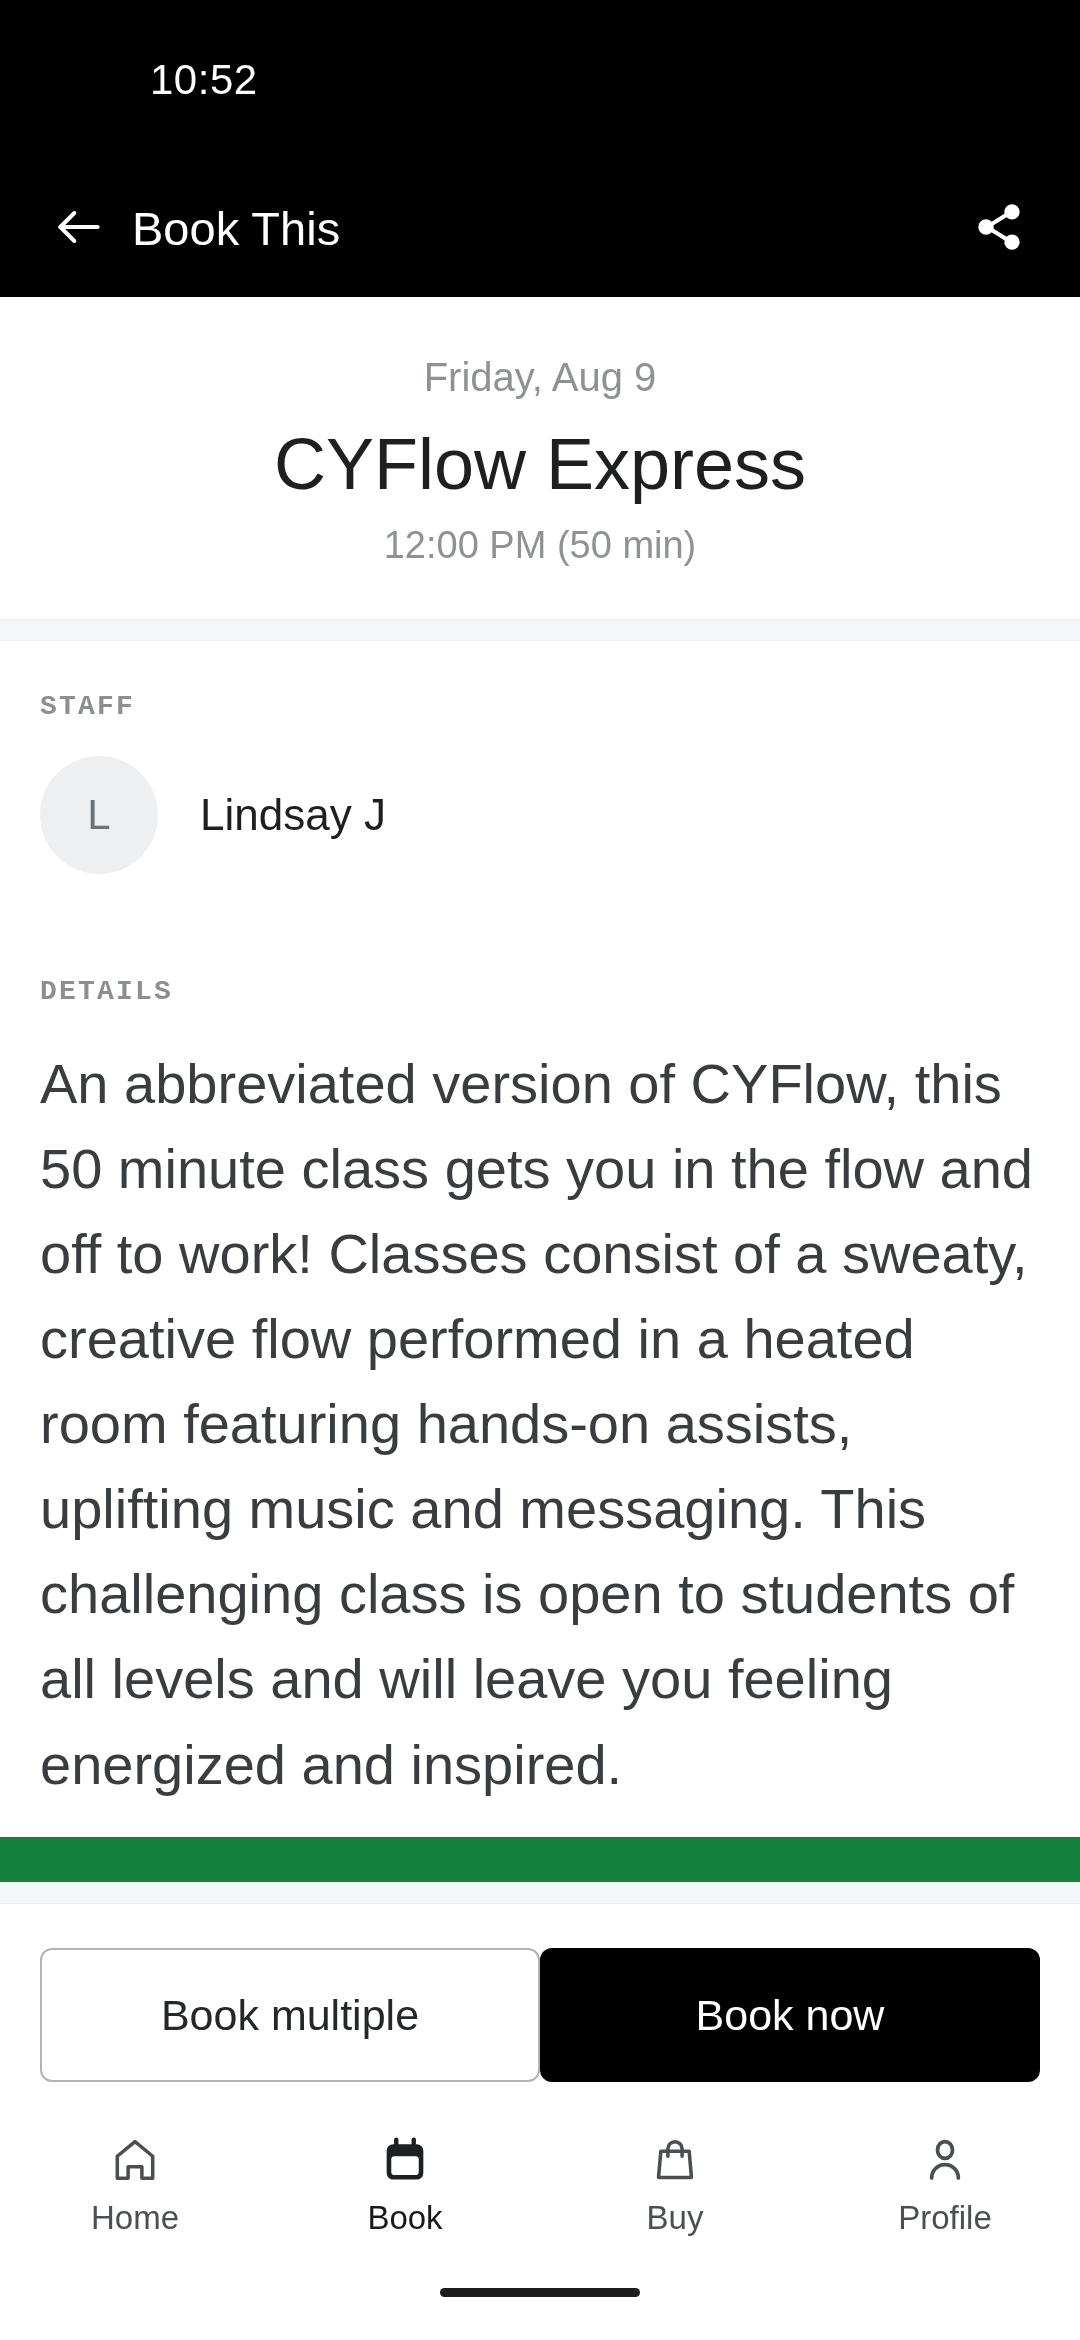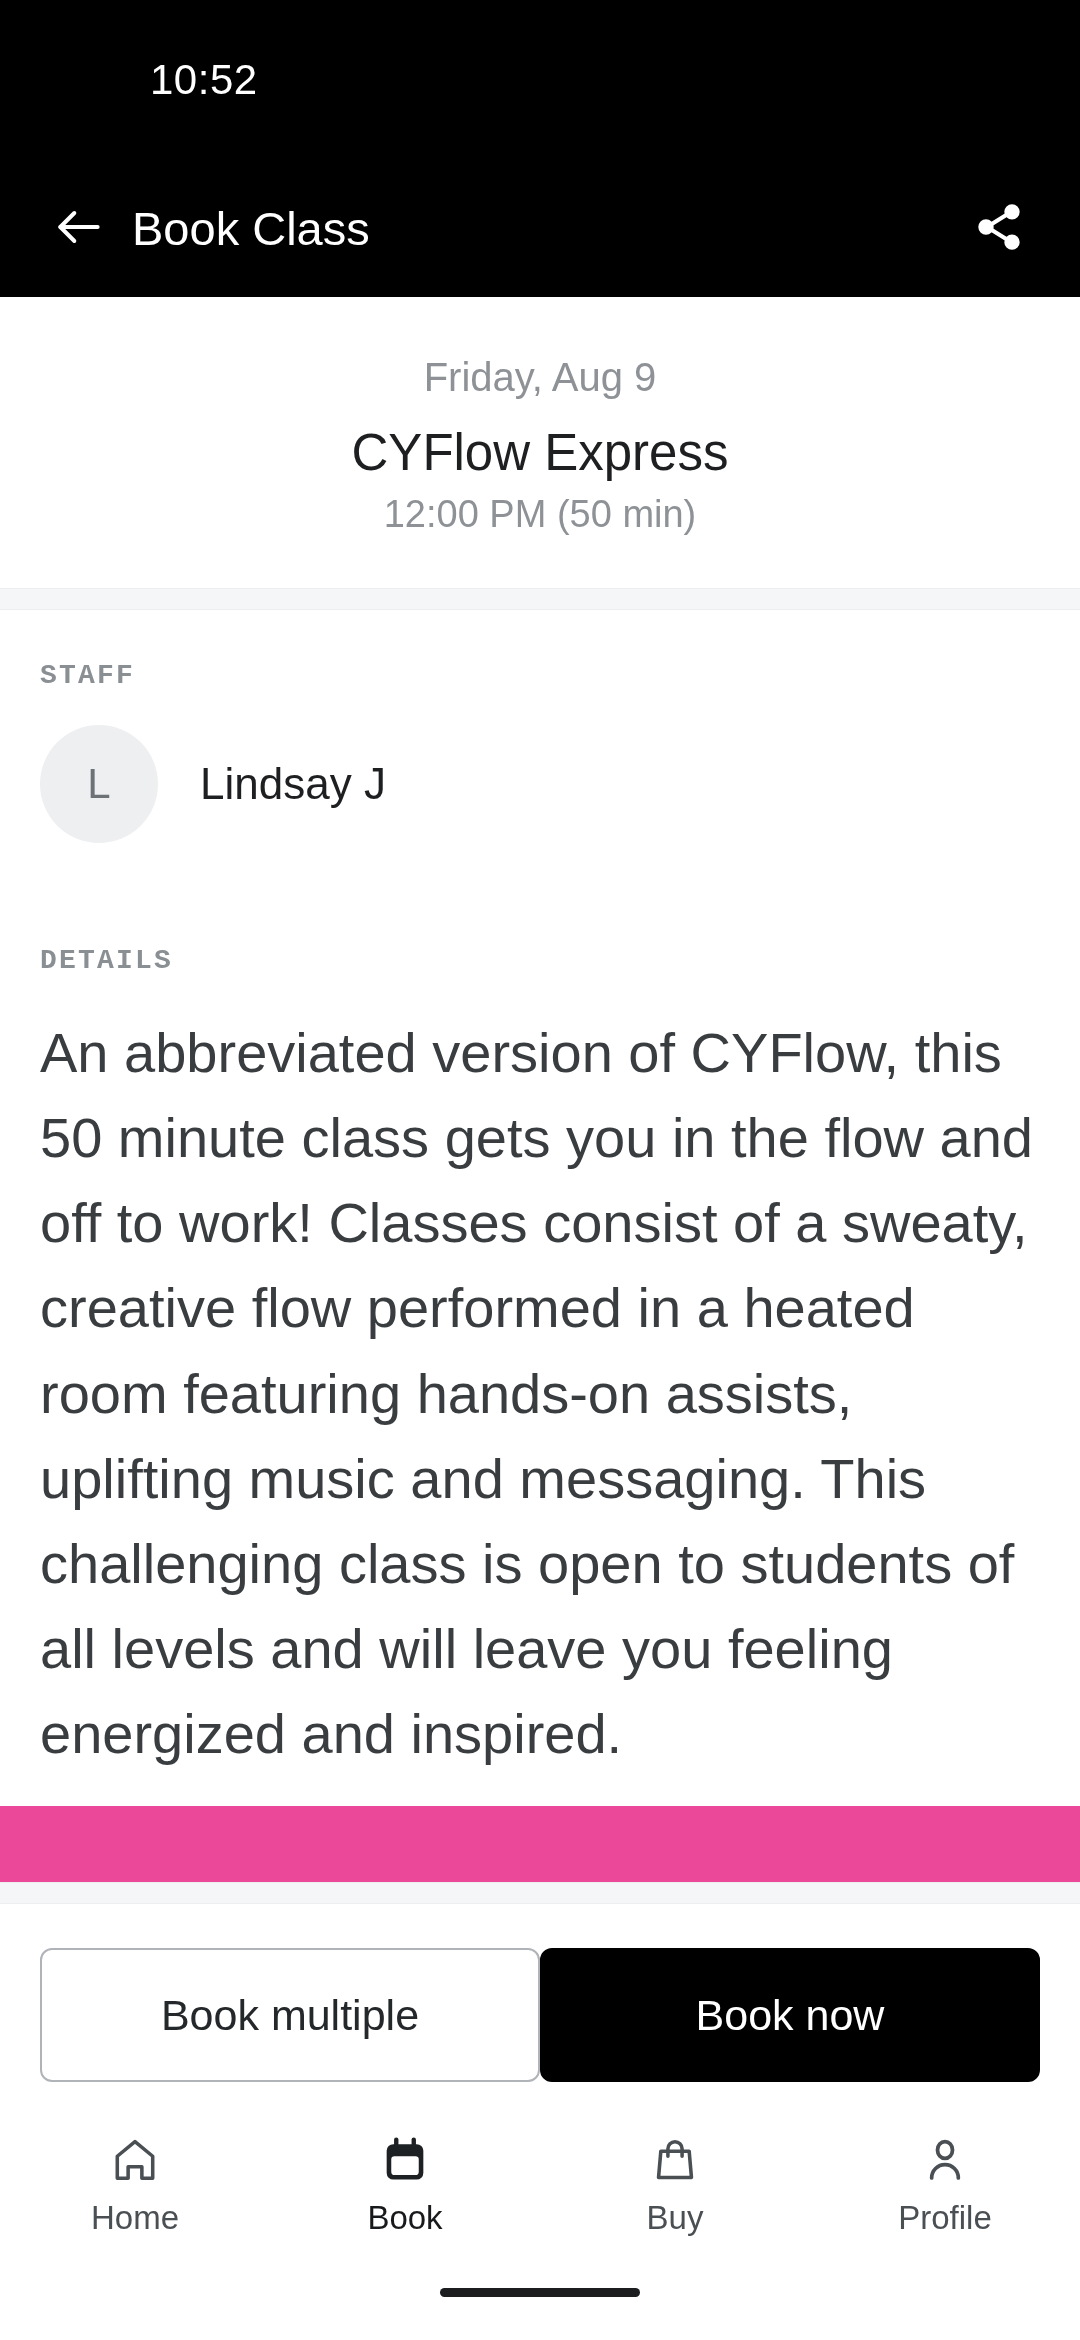--- a/index.html
+++ b/index.html
@@ -21,25 +21,25 @@
   
   .app-bar {
     height:137px; background:#000000; flex:0 0 auto;
     display:flex; align-items:center; padding:0 44px 0 42px;
   }
   .back-btn { width:74px; height:74px; display:flex; align-items:center; justify-content:center; flex:0 0 auto; }
   .app-title { color:#ffffff; font-size:47px; margin-left:16px; flex:1 1 auto; }
   .share-btn { width:74px; height:74px; display:flex; align-items:center; justify-content:center; flex:0 0 auto; }
 
   
-  .content { flex:1 1 auto; background:#ec4899; overflow:hidden; }
+  .content { flex:1 1 auto; background:#15803d; overflow:hidden; }
 
   .class-header { padding:58px 40px 52px; text-align:center; background:#ffffff; }
   .class-date { font-size:40px; color:#8e9296; margin-bottom:24px; }
-  .class-name { font-size:51px; color:#1d1f21; line-height:1.12; margin-bottom:12px; }
+  .class-name { font-size:72px; color:#1d1f21; line-height:1.12; margin-bottom:19px; }
   .class-time { font-size:38px; color:#8e9296; }
 
   .divider-band { height:22px; background:#f5f6f8; border-top:1px solid #eceef0; border-bottom:1px solid #eceef0; }
 
   .section { padding:0 40px; background:#ffffff; }
   .section-label {
     font-size:28px; color:#8a8f94; letter-spacing:2.2px; font-weight:bold;
     padding-top:50px; padding-bottom:34px;font-family:Liberation Mono, monospace;
   }
   .staff-row { display:flex; align-items:center; padding-bottom:52px; }
@@ -91,21 +91,21 @@
 
   <div class="app-bar">
     <div class="back-btn">
       <span>
         <svg width="56" height="56" viewBox="0 0 24 24" fill="none" stroke="#ffffff" stroke-width="1.7" stroke-linecap="round" stroke-linejoin="round">
           <line x1="20" y1="12" x2="4" y2="12"></line>
           <polyline points="10,6 4,12 10,18"></polyline>
         </svg>
       </span>
     </div>
-    <div class="app-title">Book Class</div>
+    <div class="app-title">Book This</div>
     <div class="share-btn">
       <span>
         <svg width="52" height="52" viewBox="0 0 24 24" fill="none" stroke="#ffffff" stroke-width="1.9" stroke-linecap="round" stroke-linejoin="round">
           <circle cx="18" cy="5" r="2.6" fill="#ffffff"></circle>
           <circle cx="6" cy="12" r="2.6" fill="#ffffff"></circle>
           <circle cx="18" cy="19" r="2.6" fill="#ffffff"></circle>
           <line x1="8.3" y1="10.8" x2="15.7" y2="6.2"></line>
           <line x1="8.3" y1="13.2" x2="15.7" y2="17.8"></line>
         </svg>
       </span>

